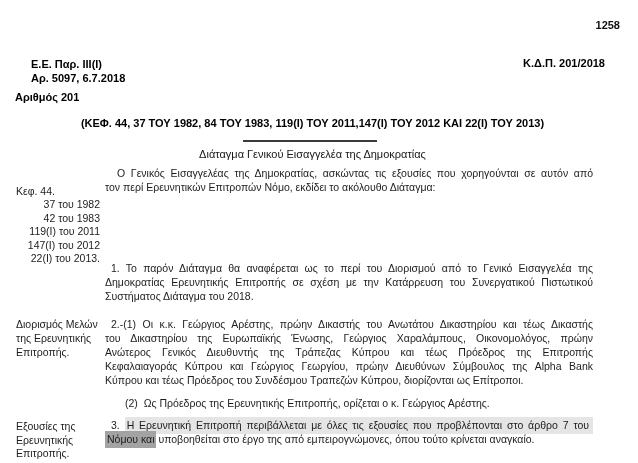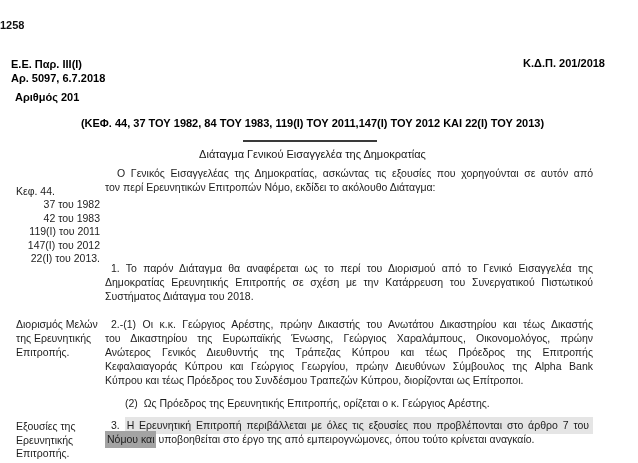--- a/index.html
+++ b/index.html
@@ -14,22 +14,22 @@
   }
   .abs{position:absolute;}
   .b{font-weight:bold;color:#000;}
   .center{text-align:center;}
   
   .col{left:105px;width:488px;}
   .jl{height:14px;line-height:14px;text-align:justify;text-align-last:justify;}
   .ll{height:14px;line-height:14px;text-align:left;white-space:nowrap;}
   .ind12{padding-left:12px;}
   .ind6{padding-left:6px;}
-  .pageno{top:19px;left:0;width:620px;text-align:left;font-size:11px;color:#111;}
-  .hdr-left{top:57px;left:11px;font-size:11px;line-height:14px;}
+  .pageno{top:19px;left:0;width:620px;text-align:right;font-size:11px;color:#111;}
+  .hdr-left{top:57px;left:31px;font-size:11px;line-height:14px;}
   .hdr-right{top:57px;right:33px;font-size:11px;}
   .item-no{top:91px;left:15px;font-size:11px;}
   .law-title{top:103px;left:15px;width:595px;font-size:11px;}
   .law-refs{top:117px;left:15px;width:595px;font-size:11px;}
   .rule{top:140px;left:243px;width:134px;height:0;border-top:2px solid #3a3a3a;}
   .subtitle{top:148px;left:15px;width:595px;font-size:11px;color:#161616;}
   .intro{top:166px;}
   .cites{top:185px;left:16px;width:84px;line-height:13.4px;}
   .cites div{height:13.4px;text-align:right;white-space:nowrap;}
   .cites div:first-child{text-align:left;}

